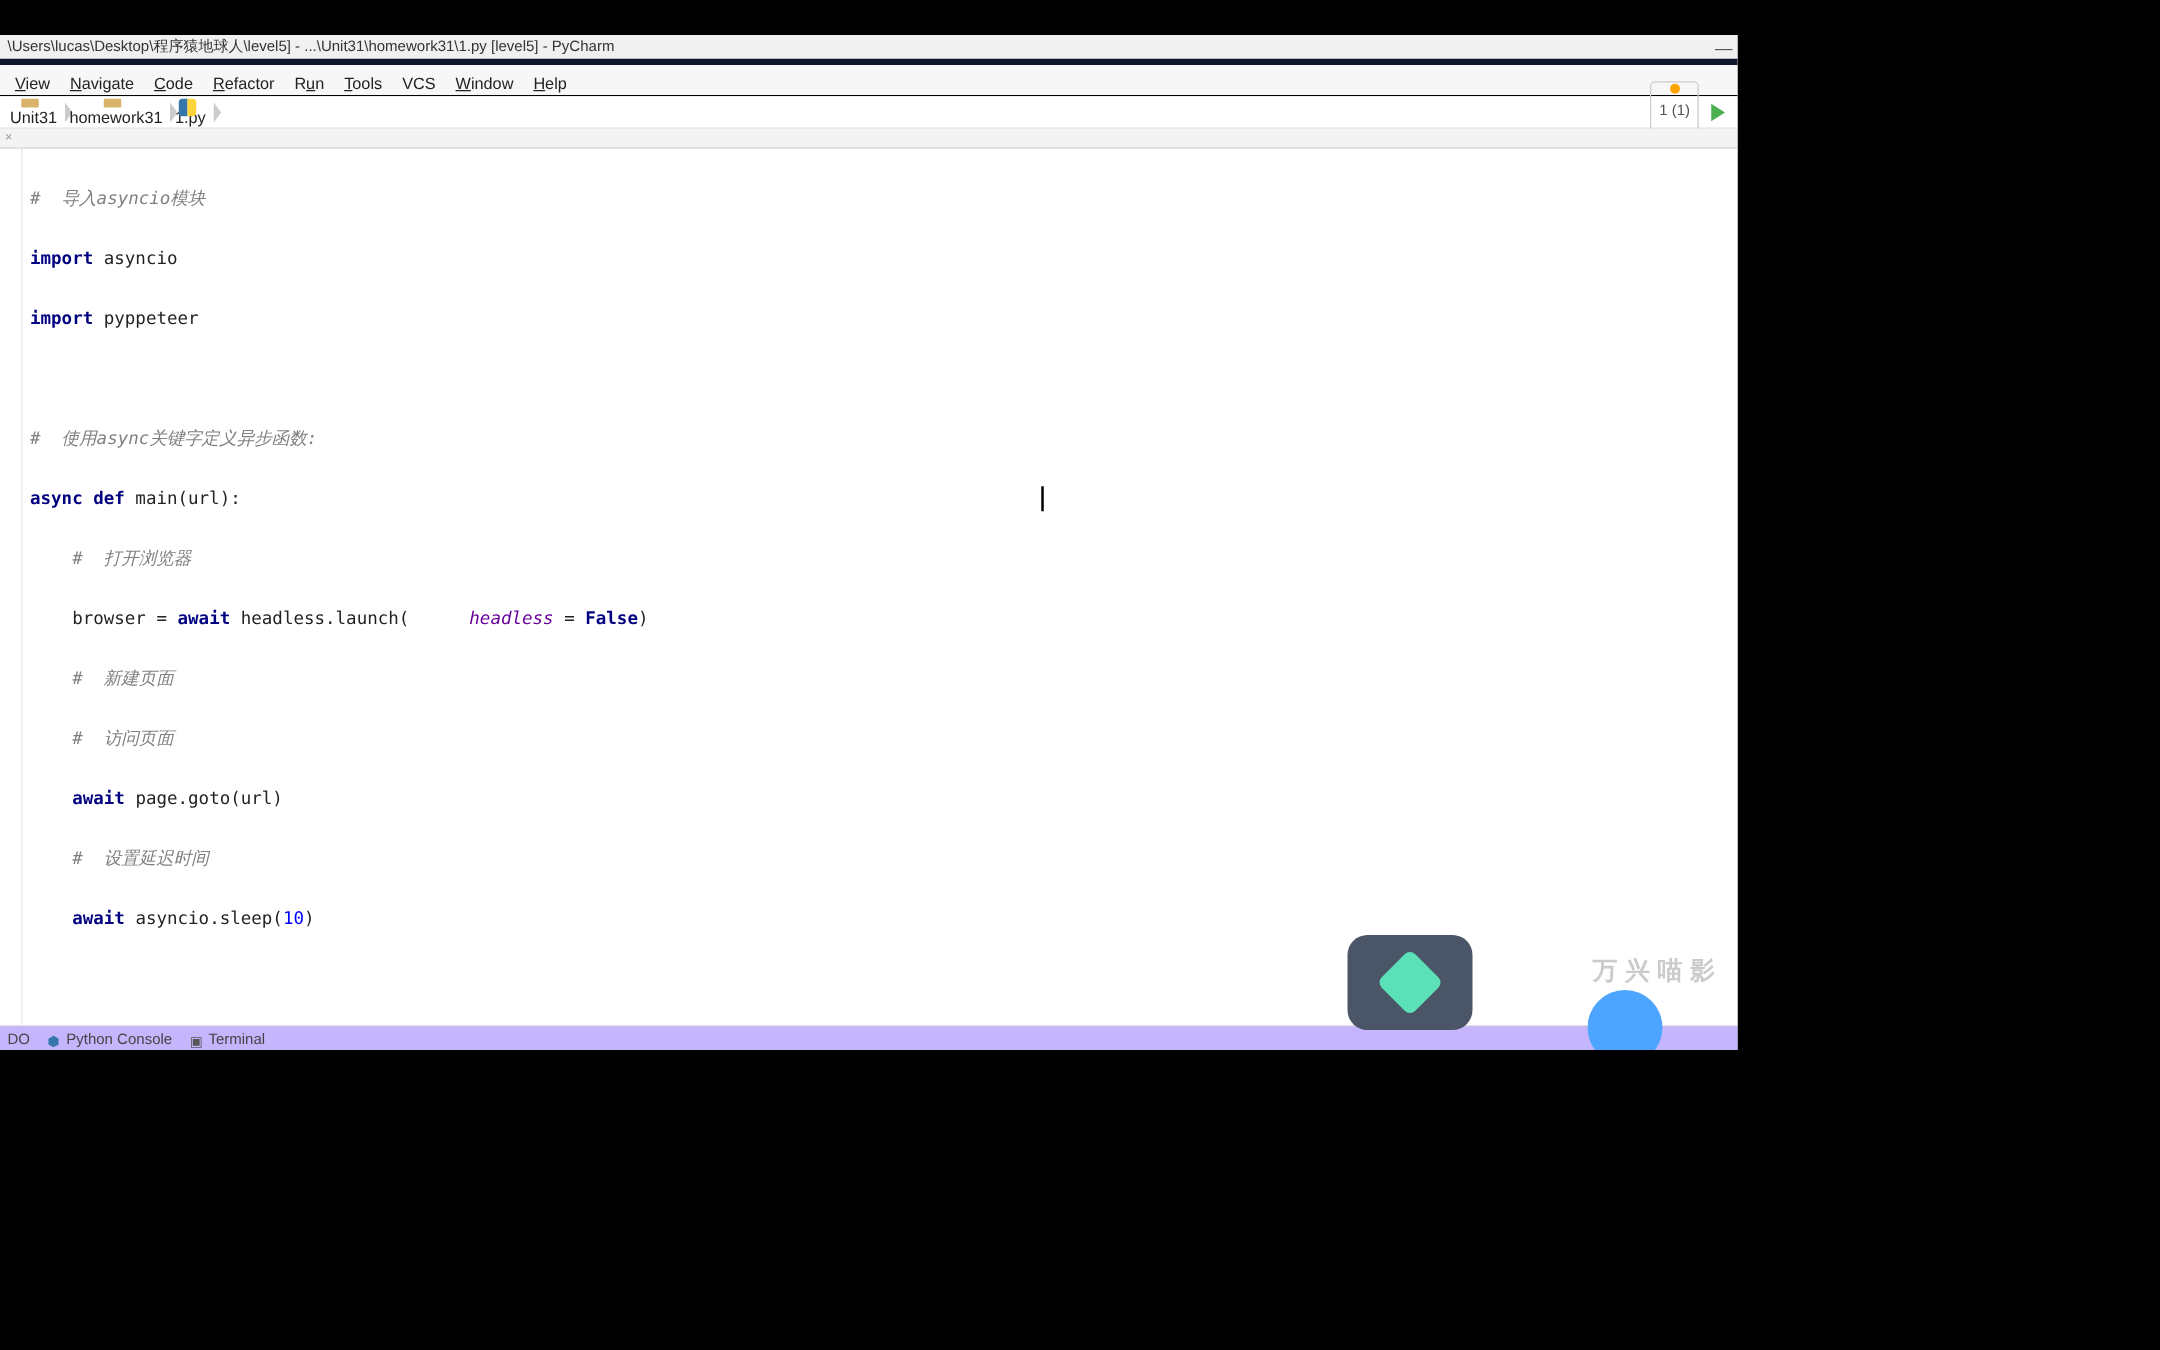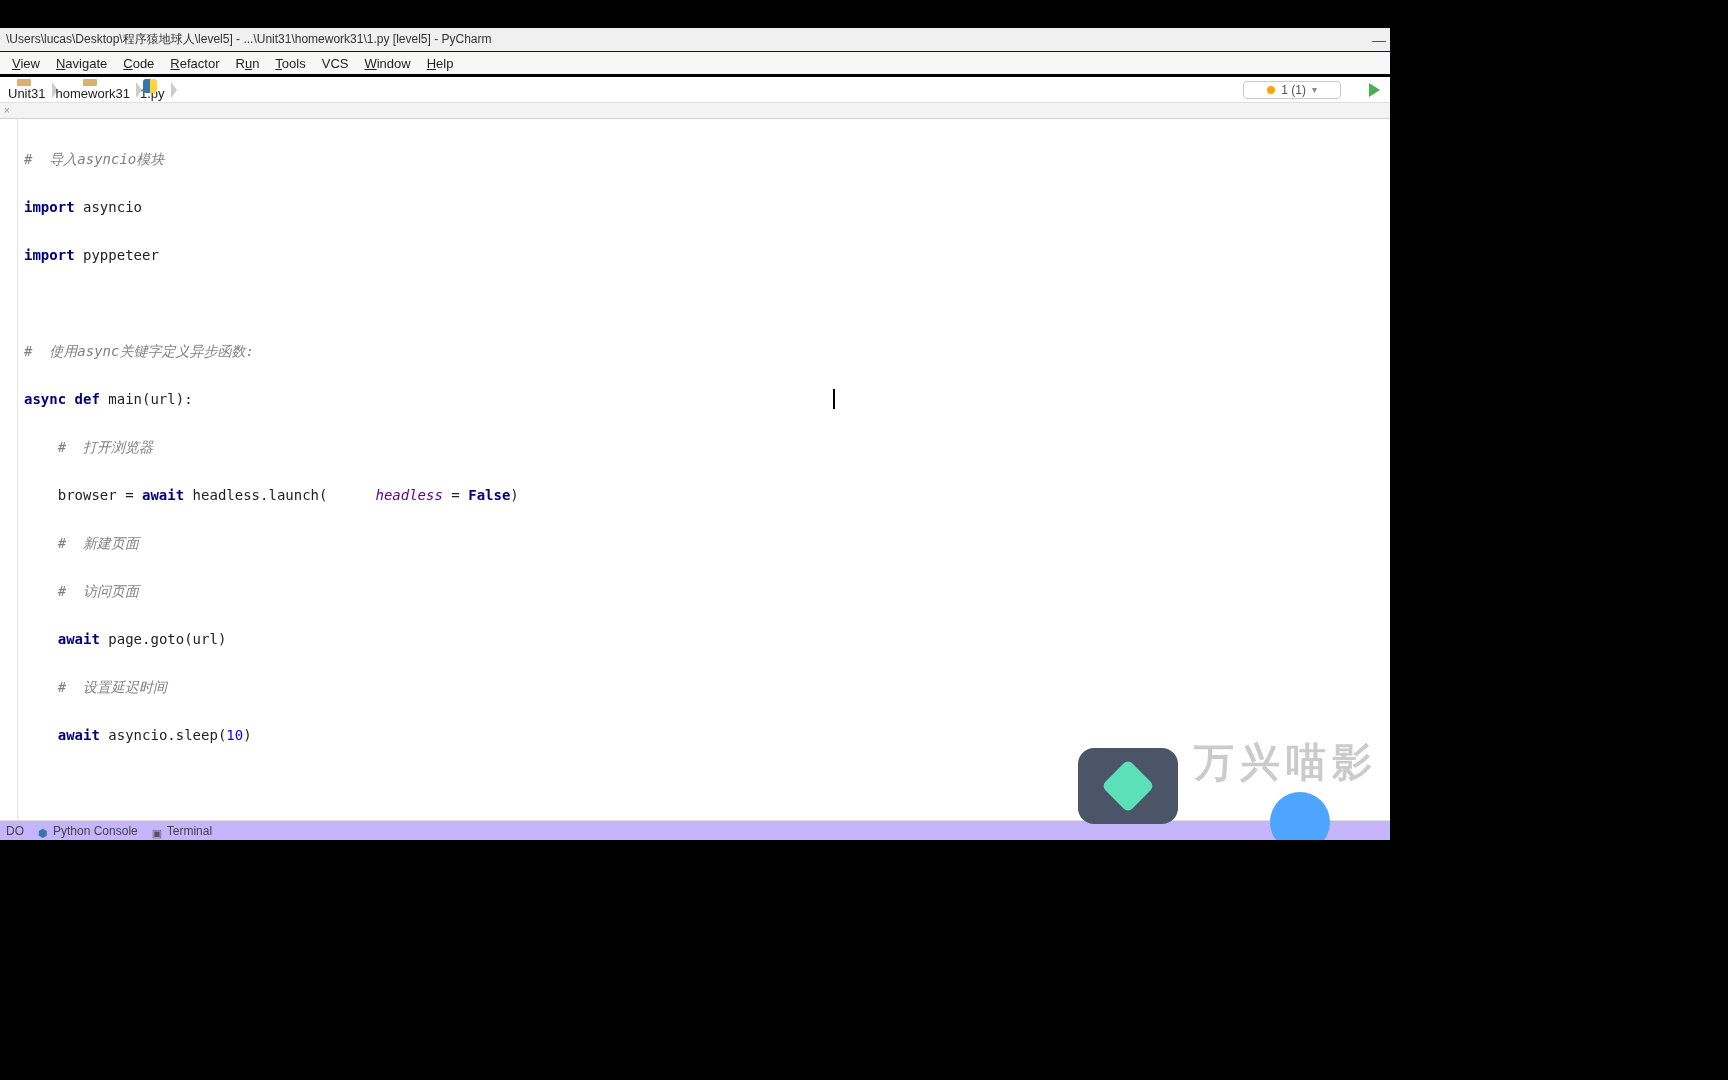--- a/index.html
+++ b/index.html
@@ -20,38 +20,38 @@
   right: 338px;
   bottom: 240px;
   background: #fff;
   display: flex;
   flex-direction: column;
 }
 
 .titlebar {
   height: 24px;
   background: #f0f0f0;
-  border-bottom: 1px solid #0f172a;
+  border-bottom: 5px solid #0f172a;
   display: flex;
   align-items: center;
   padding: 0 6px;
   font-size: 12px;
   color: #333;
   position: relative;
 }
 .title-text { flex: 1; }
 .win-controls { display: flex; gap: 16px; font-size: 14px; color: #555; }
 .win-ctrl { width: 12px; text-align: center; cursor: default; }
 
 .menubar {
   height: 25px;
   background: #f7f7f7;
-  border-bottom: 3px solid #000000;
-  display: flex;
-  align-items: center;
+  border-bottom: 1px solid #000000;
+  display: flex;
+  align-items: flex-end;
   padding: 0 4px;
   font-size: 13px;
 }
 .menu-item { padding: 2px 8px; cursor: default; color: #222; }
 .menu-item u { text-decoration: underline; }
 
 .navbar {
   height: 26px;
   background: #fff;
   border-bottom: 1px solid #e0e0e0;
@@ -104,27 +104,28 @@
   content: "";
   position: absolute; right: 0; top: 0;
   width: 7px; height: 14px;
   background: #ffd43b;
   border-radius: 0 3px 3px 0;
 }
 .nav-spacer { flex: 1; }
 .inspect-box {
   border: 1px solid #ccc;
   border-radius: 4px;
-  padding: 1px 23px;
+  padding: 1px 6px;
   font-size: 12px;
   color: #555;
   display: flex;
   align-items: center;
   gap: 6px;
-  margin-right: 22px;
+  margin-right: 4px;
+  flex-direction: column;
 }
 .dot { width: 8px; height: 8px; border-radius: 50%; background: #ffa500; display: inline-block; }
 .chev-down { font-size: 10px; color: #888; }
 .run-icon {
   width: 0; height: 0;
   border-top: 7px solid transparent;
   border-bottom: 7px solid transparent;
   border-left: 11px solid #4caf50;
   margin: 0 6px;
   cursor: pointer;
@@ -226,21 +227,21 @@
   width: 60px; height: 60px;
   background: #4ea5ff;
   border-radius: 50%;
   position: absolute;
   left: 0; top: 10px;
 }
 .wm-text {
   position: absolute;
   right: 350px;
   bottom: 290px;
-  font-size: 40px;
+  font-size: 20px;
   color: #555;
   opacity: 0.3;
   font-weight: bold;
   letter-spacing: 6px;
 }
 </style>
 </head>
 <body>
 
 <div class="black-top"></div>

